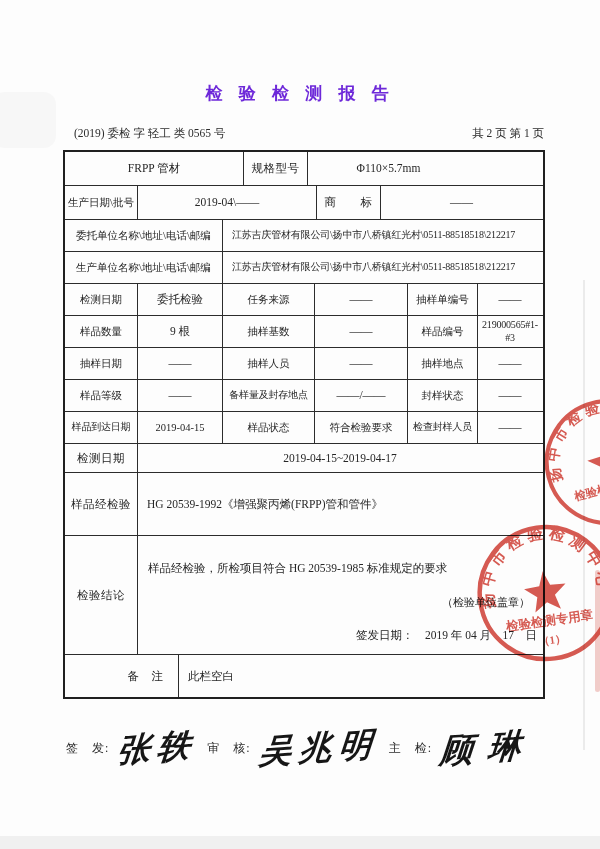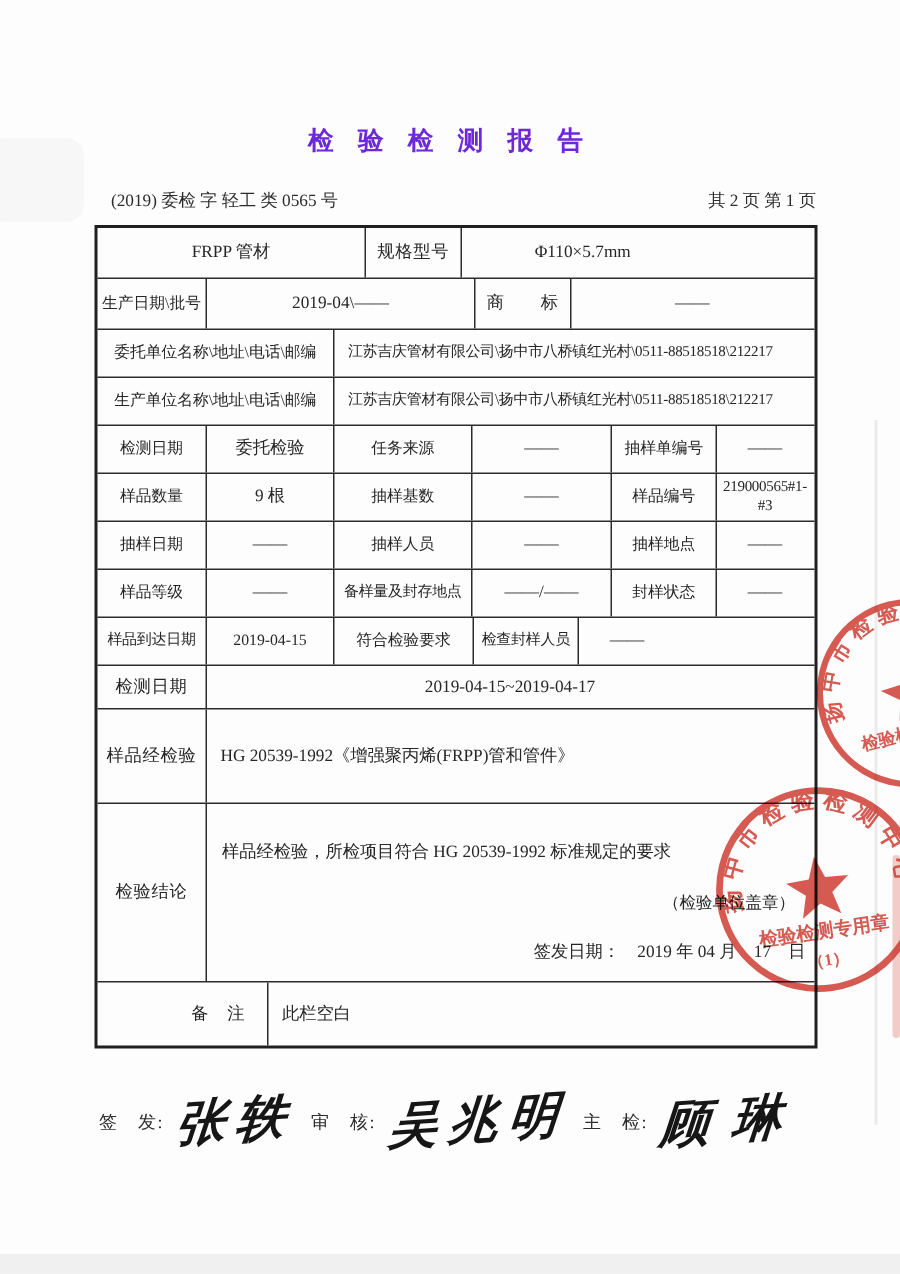--- a/index.html
+++ b/index.html
@@ -121,39 +121,40 @@
       <div class="td w85">——</div>
       <div class="td w92 lbl tiny">备样量及封存地点</div>
       <div class="td w93">——/——</div>
       <div class="td w70 lbl small">封样状态</div>
       <div class="td w64 lastc">——</div>
     </div>
 
     <div class="tr h31">
       <div class="td w73 lbl tiny">样品到达日期</div>
       <div class="td w85 small">2019-04-15</div>
+      <div class="td w92 lbl small">样品状态</div>
       <div class="td w93 small">符合检验要求</div>
       <div class="td w70 lbl tiny">检查封样人员</div>
       <div class="td w64 lastc">——</div>
     </div>
 
     <div class="tr h28">
       <div class="td w73 lbl">检测日期</div>
       <div class="td w404 lastc">2019-04-15~2019-04-17</div>
     </div>
 
     <div class="tr h62">
       <div class="td w73 lbl">样品经检验</div>
       <div class="td w404 lastc left">HG 20539-1992《增强聚丙烯(FRPP)管和管件》</div>
     </div>
 
     <div class="tr h118">
       <div class="td w73 lbl">检验结论</div>
       <div class="td w404 lastc concl">
-        <div class="concl-line">样品经检验，所检项目符合 HG 20539-1992 标准规定的要求</div>
+        <div class="concl-line">样品经检验，所检项目符合 HG 20539-1985 标准规定的要求</div>
         <div class="seal-hint">（检验单位盖章）</div>
         <div class="issue-line">签发日期：　2019 年 04 月　17　日</div>
       </div>
     </div>
 
     <div class="tr h42 last">
       <div class="td w73 lbl">备　注</div>
       <div class="td w404 lastc left">此栏空白</div>
     </div>
 

